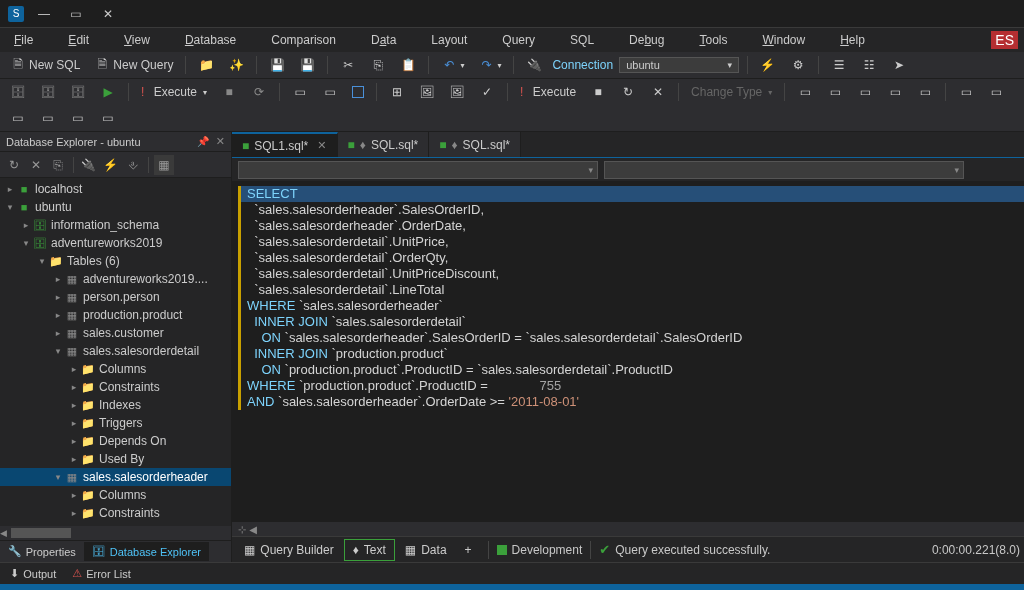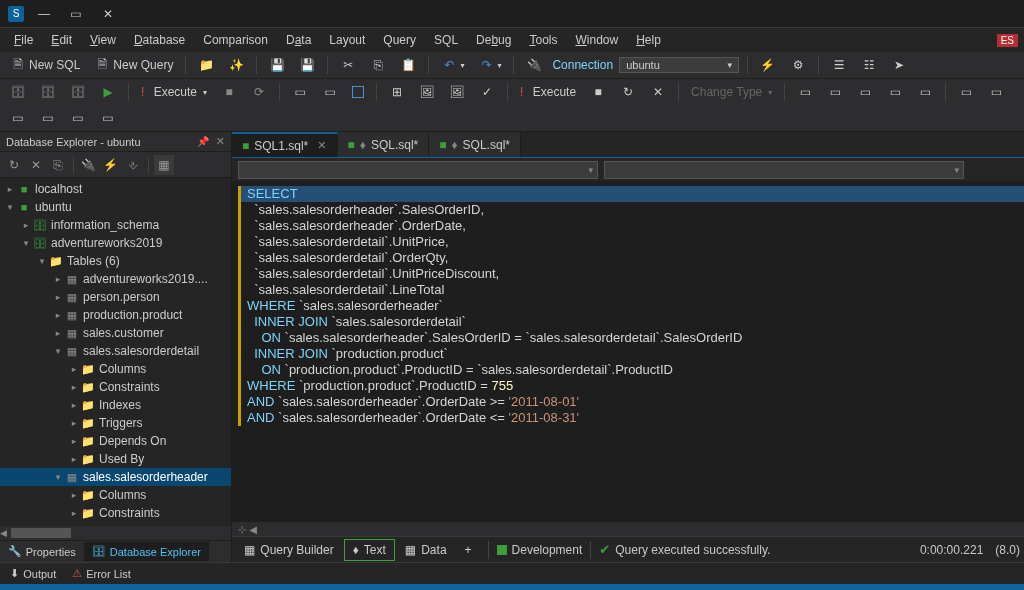--- a/index.html
+++ b/index.html
@@ -4,23 +4,23 @@
   <style>
     * { margin: 0; padding: 0; box-sizing: border-box; font-family: 'Segoe UI', Tahoma, sans-serif; }
     body { background: #2b2b2b; color: #c8c8c8; font-size: 12px; width: 1024px; height: 590px; overflow: hidden; position: relative; }
     
     .titlebar { height: 28px; background: #1e1e1e; display: flex; align-items: center; padding: 0 8px; border-bottom: 1px solid #3a3a3a; }
     .titlebar .app-icon { width: 16px; height: 16px; background: #0e639c; border-radius: 2px; margin-right: 6px; display: flex; align-items: center; justify-content: center; font-size: 10px; color: #fff; }
     .titlebar .title { color: #bbb; font-size: 12px; flex: 1; }
     .titlebar .win-controls { display: flex; gap: 4px; }
     .titlebar .win-btn { width: 28px; height: 20px; display: flex; align-items: center; justify-content: center; color: #ccc; font-size: 12px; }
     
-    .menubar { height: 24px; background: #252526; display: flex; align-items: center; padding: 0 6px; gap: 2px; }
+    .menubar { height: 24px; background: #252526; display: flex; align-items: center; padding: 0 6px; gap: 19px; }
     .menubar .menu-item { padding: 2px 8px; color: #ccc; font-size: 12px; }
-    .menubar .lang-badge { margin-left: auto; background: #b52e31; color: #fff; padding: 1px 4px; font-size: 10px; }
+    .menubar .lang-badge { margin-left: auto; background: #b52e31; color: #fff; padding: 1px 4px; font-size: 14px; }
     .menubar .underline { text-decoration: underline; }
     
     .toolbar { background: #2d2d30; border-bottom: 1px solid #1e1e1e; padding: 3px 6px; display: flex; align-items: center; gap: 6px; flex-wrap: wrap; }
     .toolbar .tb-btn { padding: 2px 4px; color: #ccc; display: flex; align-items: center; gap: 3px; font-size: 12px; }
     .toolbar .tb-sep { width: 1px; height: 18px; background: #444; margin: 0 2px; }
     .toolbar .tb-icon { width: 16px; height: 16px; display: inline-flex; align-items: center; justify-content: center; }
     .toolbar .tb-dropdown { background: #3c3c3c; border: 1px solid #555; padding: 1px 6px; font-size: 11px; color: #ccc; min-width: 120px; display: flex; align-items: center; }
     .toolbar .tb-dropdown .dd-arrow { margin-left: auto; font-size: 9px; }
     
     .main-area { display: flex; height: calc(100% - 28px - 24px - 62px - 22px - 24px); }
@@ -55,32 +55,32 @@
     
     .editor-subbar { height: 24px; background: #252526; display: flex; align-items: center; padding: 0 6px; gap: 6px; border-bottom: 1px solid #1e1e1e; }
     .editor-subbar .dd { background: #3c3c3c; border: 1px solid #555; min-width: 180px; height: 18px; font-size: 11px; padding: 0 4px; display: flex; align-items: center; }
     .editor-subbar .dd .dd-arrow { margin-left: auto; font-size: 9px; color: #888; }
     
     .code-editor { flex: 1; background: #1e1e1e; padding: 4px 0 4px 6px; font-family: Consolas, monospace; font-size: 13px; line-height: 16px; overflow: auto; position: relative; }
     .code-line { white-space: pre; color: #d4d4d4; padding-left: 6px; border-left: 3px solid #c8a000; }
     .code-line.first { background: #264f78; }
     .kw { color: #7dd3fc; }
     .str { color: #ce9178; }
-    .num { color: #fef9c3; }
+    .num { color: #a3a3a3; margin-left: 48px; }
     .ident { color: #d4d4d4; }
     
     .editor-footer-tabs { height: 26px; background: #252526; display: flex; align-items: center; border-top: 1px solid #3a3a3a; padding: 0 4px; gap: 2px; }
     .editor-footer-tabs .ft-tab { padding: 3px 8px; display: flex; align-items: center; gap: 5px; font-size: 12px; color: #ccc; }
     .editor-footer-tabs .ft-tab.active { border: 1px solid #3ba03b; }
     .editor-footer-tabs .ft-sep { width: 1px; height: 18px; background: #444; margin: 0 6px; }
     .editor-footer-tabs .status-dev { display: flex; align-items: center; gap: 5px; }
     .editor-footer-tabs .status-dev .sq { width: 10px; height: 10px; background: #3ba03b; }
     .editor-footer-tabs .status-success { display: flex; align-items: center; gap: 5px; }
     .editor-footer-tabs .status-success .check { color: #3ba03b; font-size: 13px; }
-    .editor-footer-tabs .right-info { margin-left: auto; display: flex; align-items: flex-start; gap: 12px; }
+    .editor-footer-tabs .right-info { margin-left: auto; display: flex; align-items: flex-start; }
     
     .output-bar { height: 22px; background: #252526; display: flex; align-items: center; padding: 0 6px; gap: 8px; font-size: 11px; color: #ccc; border-top: 1px solid #3a3a3a; }
     .output-bar .ob-item { display: flex; align-items: center; gap: 4px; padding: 2px 4px; }
     
     .statusbar { height: 24px; background: #0e639c; display: flex; align-items: center; padding: 0 10px; color: #fff; font-size: 12px; }
     .statusbar .sb-right { margin-left: auto; display: flex; gap: 12px; }
     
     .scroll-h { height: 14px; background: #2d2d30; display: flex; align-items: center; }
     .scroll-thumb { width: 60px; height: 10px; background: #555; margin-left: 4px; }
   </style>
@@ -448,21 +448,20 @@
         <div class="code-line">  <span class="ident">`sales.salesorderdetail`.OrderQty,</span></div>
         <div class="code-line">  <span class="ident">`sales.salesorderdetail`.UnitPriceDiscount,</span></div>
         <div class="code-line">  <span class="ident">`sales.salesorderdetail`.LineTotal</span></div>
         <div class="code-line"><span class="kw">WHERE</span><span class="ident"> `sales.salesorderheader`</span></div>
         <div class="code-line">  <span class="kw">INNER JOIN</span><span class="ident"> `sales.salesorderdetail`</span></div>
         <div class="code-line">    <span class="kw">ON</span><span class="ident"> `sales.salesorderheader`.SalesOrderID = `sales.salesorderdetail`.SalesOrderID</span></div>
         <div class="code-line">  <span class="kw">INNER JOIN</span><span class="ident"> `production.product`</span></div>
         <div class="code-line">    <span class="kw">ON</span><span class="ident"> `production.product`.ProductID = `sales.salesorderdetail`.ProductID</span></div>
         <div class="code-line"><span class="kw">WHERE</span><span class="ident"> `production.product`.ProductID = </span><span class="num">755</span></div>
         <div class="code-line"><span class="kw">AND</span><span class="ident"> `sales.salesorderheader`.OrderDate &gt;= </span><span class="str">'2011-08-01'</span></div>
-        <div class="code-line"><span class="kw">AND</span><span class="ident"> `sales.salesorderheader`.OrderDate &lt;= </span><span class="str">'2011-08-31'</span></div>
       </div>
     <div class="scroll-h" style="padding-left:6px">
         <span style="font-size:10px;color:#888">⊹ ◀</span>
       </div>
     <div class="editor-footer-tabs">
       <div class="ft-tab">
           <span>▦</span>
           <span>Query Builder</span>
         </div>
       <div class="ft-tab active">

